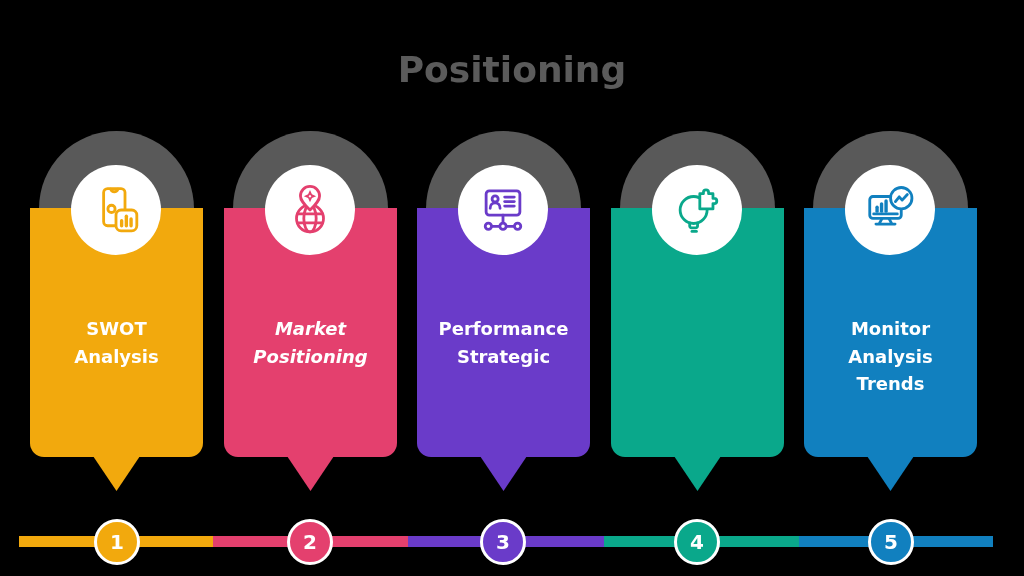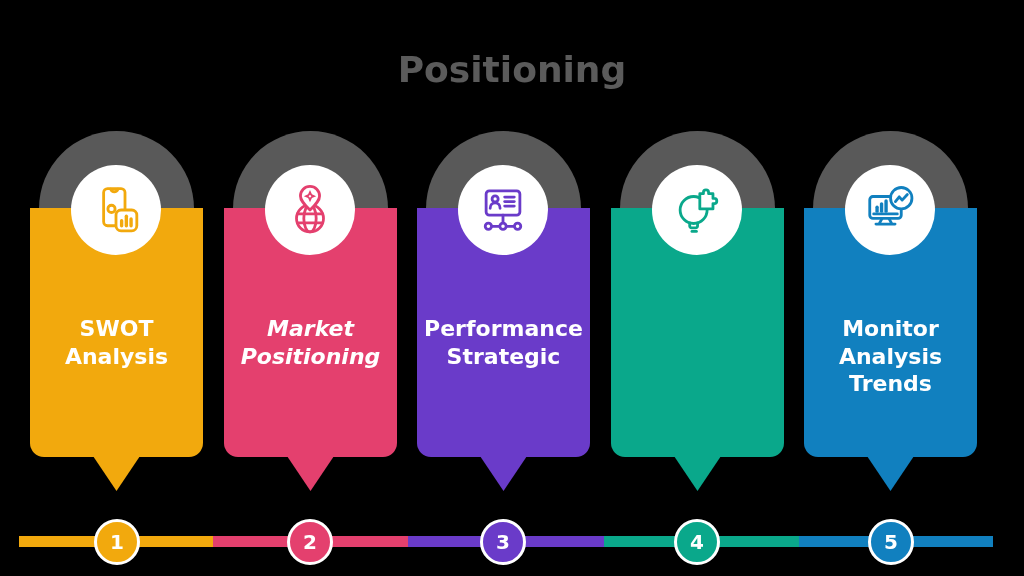--- a/index.html
+++ b/index.html
@@ -34,21 +34,21 @@
     background: var(--c); border-radius: 0 0 14px 14px;
   }
   .badge {
     position: absolute; top: 34px; left: 41px; width: 90px; height: 90px;
     background: #fff; border-radius: 50%;
     display: flex; align-items: center; justify-content: center;
   }
   .icon svg { width: 54px; height: 54px; display: block; }
   .label {
     position: absolute; top: 184px; left: 0; width: 100%;
-    text-align: center; color: #fff; font-size: 22px; font-weight: bold;
+    text-align: center; color: #fff; font-size: 18px; font-weight: bold;
     line-height: 27.5px;
   }
   .tail {
     position: absolute; top: 325px; left: 63px; width: 47px; height: 35px;
     background: var(--c); clip-path: polygon(0 0, 100% 0, 50% 100%);
   }
 
   
   .tl-seg { position: absolute; top: 536px; height: 11px; background: var(--c); z-index: 2; }
   .seg-1 { left: 19px;  width: 194px; }

